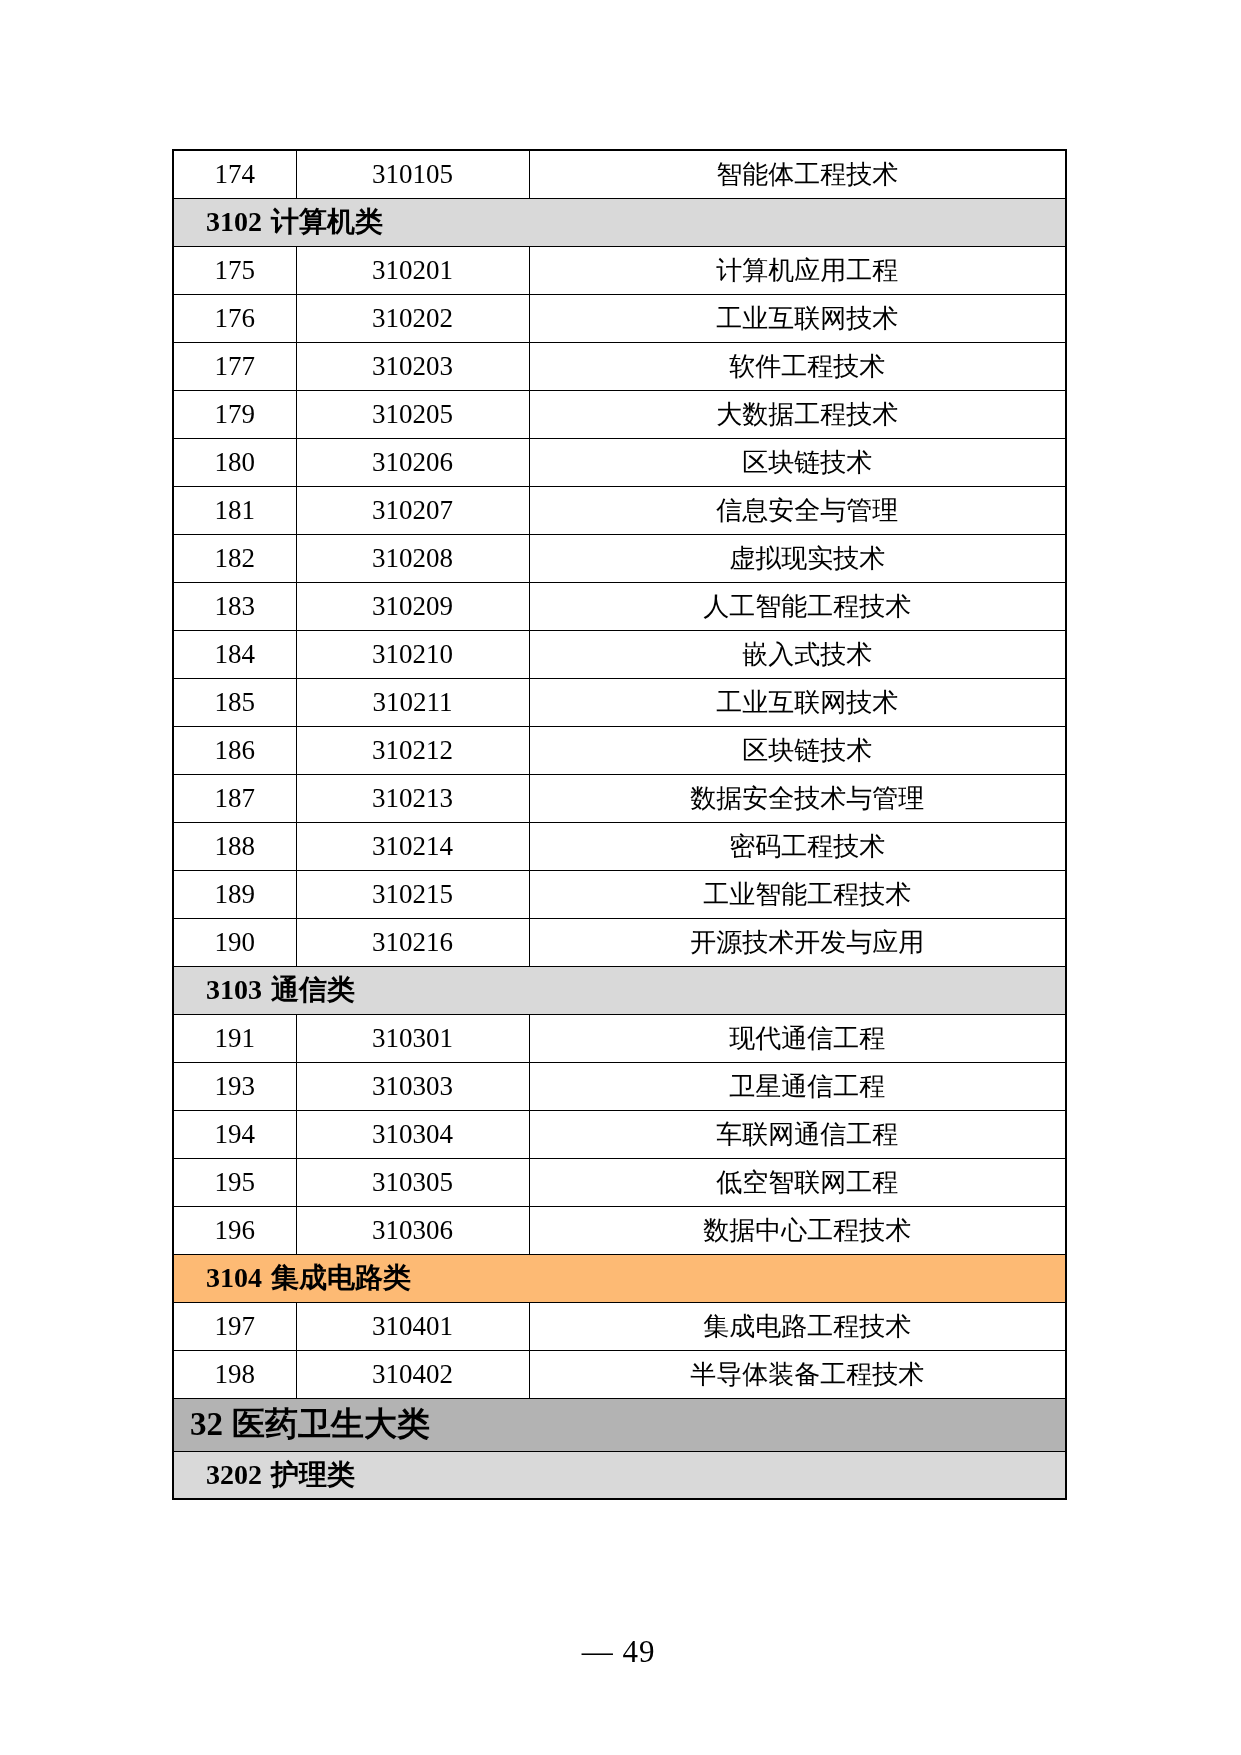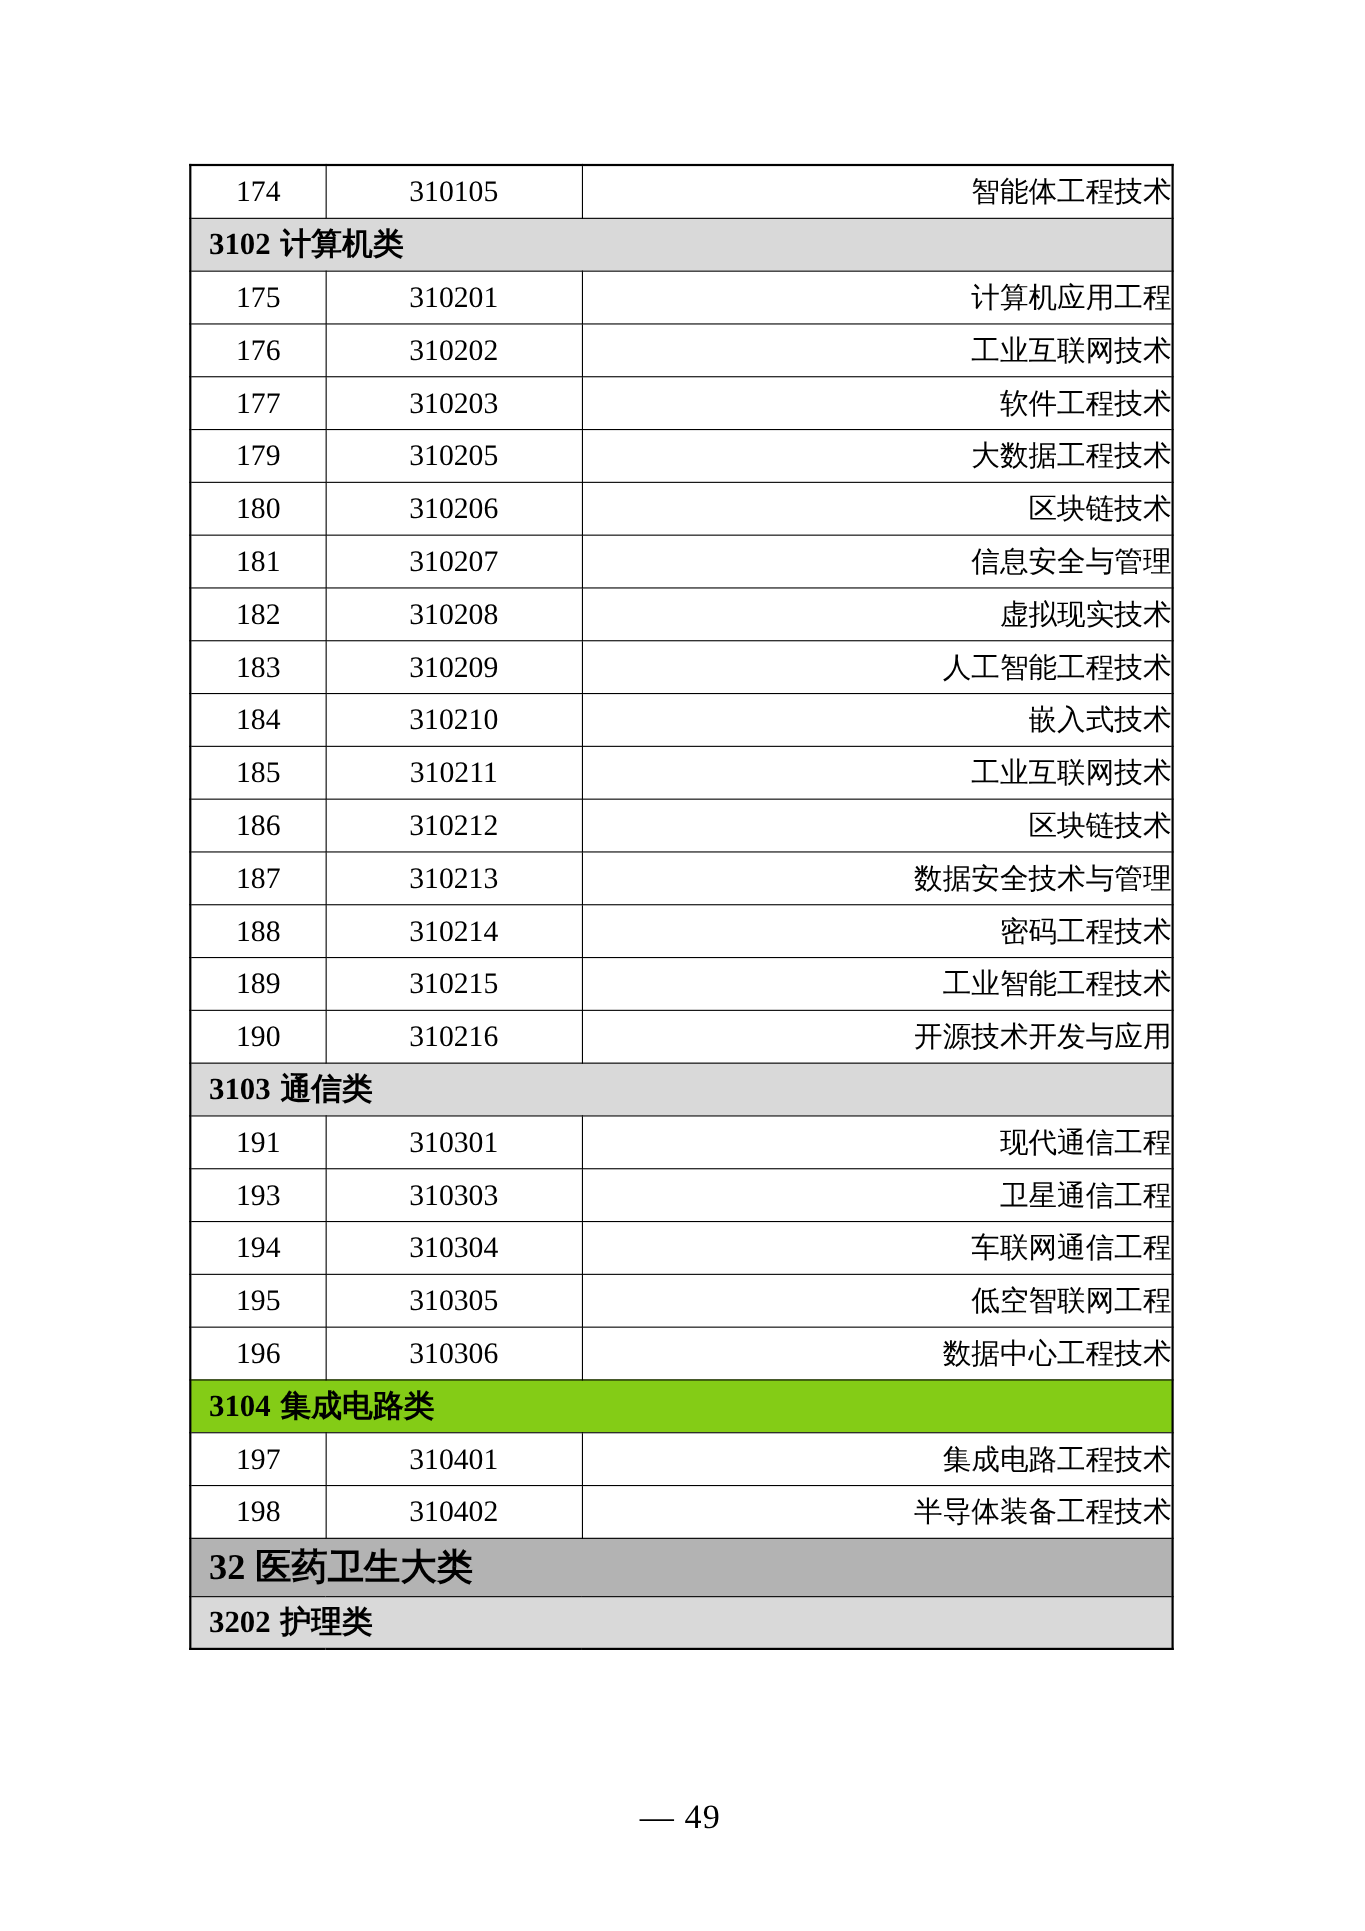--- a/index.html
+++ b/index.html
@@ -23,29 +23,29 @@
     table-layout: fixed;
   }
   table.majors { border: 2px solid #000; }
   td.cell { border: 1.5px solid #000; vertical-align: middle; }
   tr.item-row { height: 48px; }
   td.num-cell {
     text-align: center;
     font-size: 27px;
   }
   td.name-cell {
-    text-align: right;
+    text-align: center;
     padding-left: 20px;
     font-size: 26px;
   }
   tr.section-row { height: 48px; }
   tr.section-row td {
     font-weight: bold;
     font-size: 28px;
-    padding-left: 16px;
+    padding-left: 32px;
     text-align: left;
   }
   tr.major-row { height: 53px; }
   tr.major-row td {
     font-weight: bold;
     font-size: 33px;
     padding-left: 16px;
     text-align: left;
     margin-left: 20px;
   }
@@ -176,21 +176,21 @@
           <td class="cell num-cell">195</td>
           <td class="cell num-cell">310305</td>
           <td class="cell name-cell">低空智联网工程</td>
         </tr>
         <tr class="item-row">
           <td class="cell num-cell">196</td>
           <td class="cell num-cell">310306</td>
           <td class="cell name-cell">数据中心工程技术</td>
         </tr>
         <tr class="section-row">
-          <td colspan="3" class="cell header-cell" style="background: #84cc16;"><span class="header-code">3104</span><span>集成电路类</span></td>
+          <td colspan="3" class="cell header-cell" style="background: #fdba74;"><span class="header-code">3104</span><span>集成电路类</span></td>
         </tr>
         <tr class="item-row">
           <td class="cell num-cell">197</td>
           <td class="cell num-cell">310401</td>
           <td class="cell name-cell">集成电路工程技术</td>
         </tr>
         <tr class="item-row">
           <td class="cell num-cell">198</td>
           <td class="cell num-cell">310402</td>
           <td class="cell name-cell">半导体装备工程技术</td>

